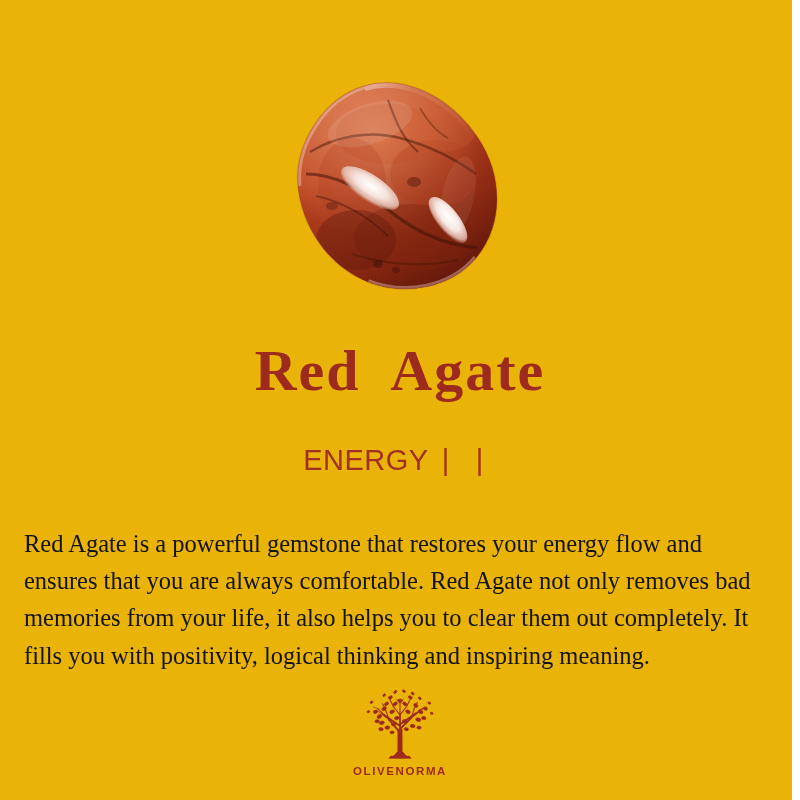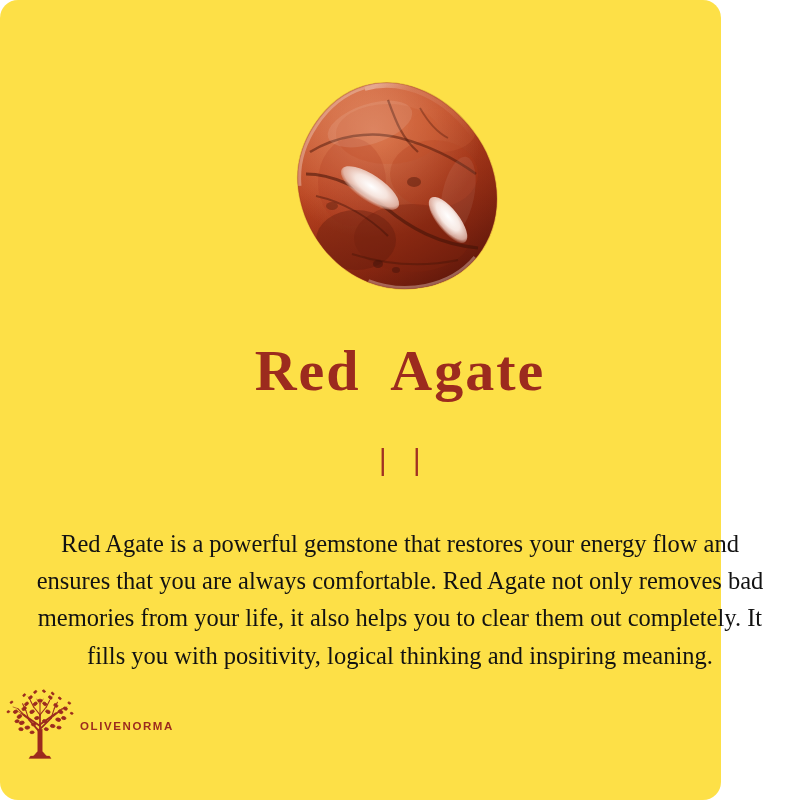--- a/index.html
+++ b/index.html
@@ -10,25 +10,24 @@
   body {
     width: 800px;
     height: 800px;
     background: #ffffff;
     font-family: "Liberation Serif", "DejaVu Serif", serif;
     overflow: hidden;
   }
 
   .card {
     position: relative;
-    width: 721px;
+    width: 792px;
     height: 800px;
-    background: #fde047;
+    background: #eab308;
     box-sizing: border-box;
-    border-radius: 18px;
   }
 
   
   .stone-area {
     position: absolute;
     left: 0;
     top: 0;
     width: 800px;
     height: 320px;
   }
@@ -88,35 +87,34 @@
     margin: 0 13px;
     color: #a13122;
   }
 
   
   .desc {
     position: absolute;
     left: 24px;
     top: 500px;
     width: 752px;
-    text-align: center;
     font-family: "Liberation Serif", "DejaVu Serif", serif;
     font-size: 24.5px;
     color: #121212;
     line-height: 1.53;
   }
 
   
   .brand {
     position: absolute;
     left: 0;
     top: 688px;
     width: 800px;
     display: flex;
-    flex-direction: row;
+    flex-direction: column;
     align-items: center;
   }
   .brand-mark {
     width: 80px;
     height: 76px;
     display: block;
   }
   .brand-name {
     margin-top: 2px;
     font-family: "Liberation Sans", "DejaVu Sans", sans-serif;
@@ -235,20 +233,21 @@
                  C158 211 112 218 76 204
                  C38 189 10 150 6 108
                  C2 66 32 20 72 8 Z" fill="none" stroke="#8f2c16" stroke-opacity="0.25" stroke-width="1.4"></path>
       </svg>
     </div>
   </div>
 
   <div class="title">Red  Agate</div>
 
   <div class="subtitle">
+    <span class="kw">ENERGY</span>
     <span class="sep">|</span>
     <span class="sep">|</span>
   </div>
 
   <p class="desc">Red Agate is a powerful gemstone that restores your energy flow and ensures that you are always comfortable. Red Agate not only removes bad memories from your life, it also helps you to clear them out completely. It fills you with positivity, logical thinking and inspiring meaning.</p>
 
   <div class="brand">
     <svg class="brand-mark" viewBox="0 0 100 96" xmlns="http://www.w3.org/2000/svg">
       <g fill="#9c2b1e" stroke="#9c2b1e">
 

